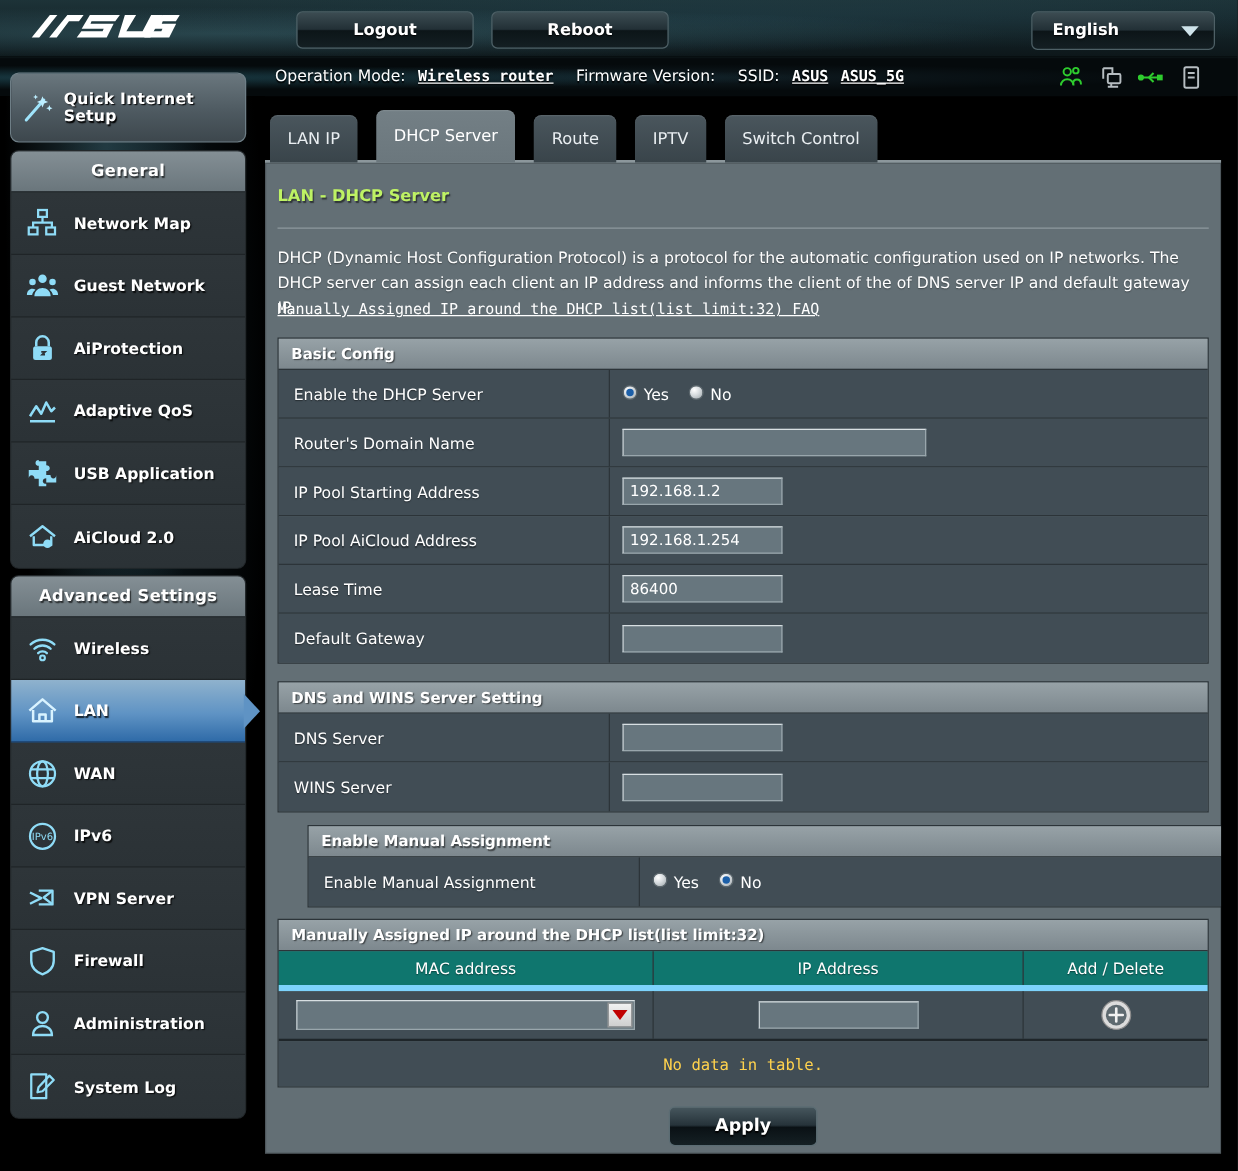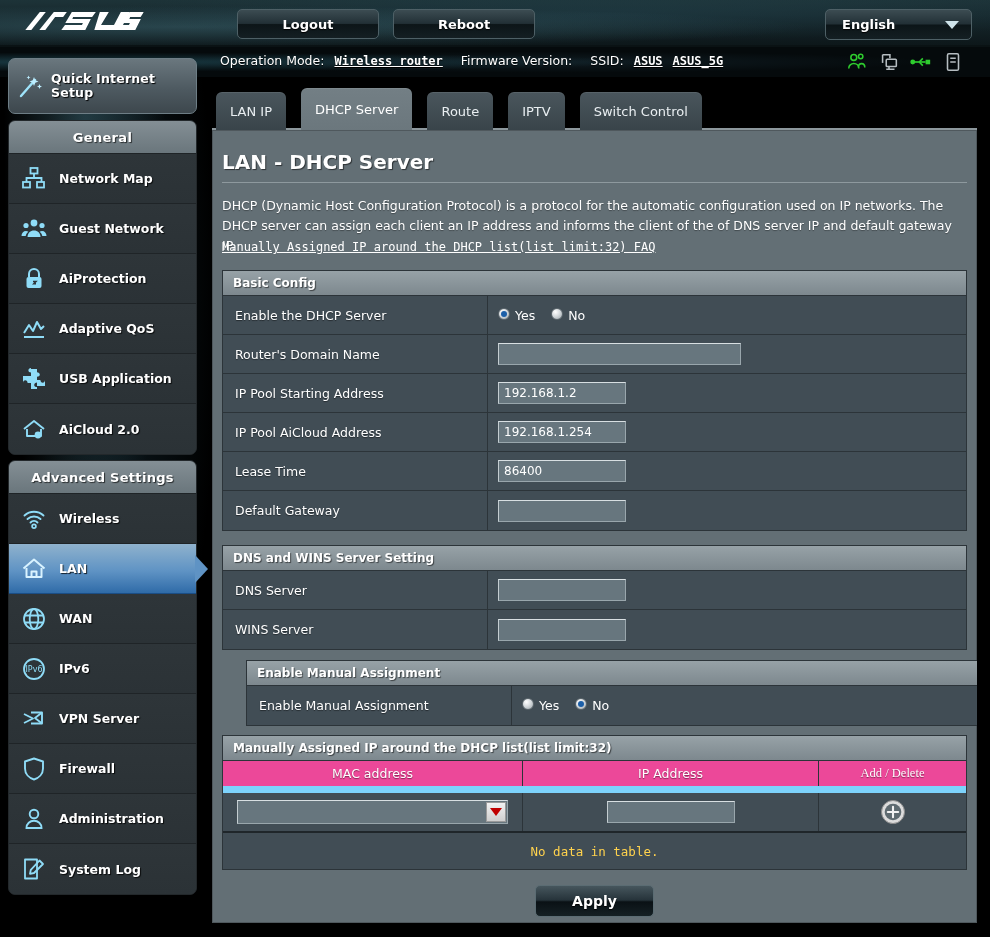--- a/index.html
+++ b/index.html
@@ -151,21 +151,21 @@
   }
   #panel{
     position:absolute; left:212px; top:128px; width:765px; height:795px;
     background:#636f75;
     border-top:2px solid #8c979c;
     box-shadow: inset 0 0 0 1px rgba(0,0,0,.2);
     overflow:hidden;
   }
   #panel-title{
     position:absolute; left:10px; top:20px;
-    color:#ffffff; font-size:20px; font-weight:bold;
+    color:#bef264; font-size:13px; font-weight:bold;
     text-shadow:1px 1px 1px rgba(0,0,0,.55);
   }
   #title-rule{
     position:absolute; left:10px; top:52px; width:745px; height:1px;
     background:#8e999e;
   }
   #desc{
     position:absolute; left:10px; top:66px; width:746px;
     color:#ffffff; font-size:12.5px; line-height:20px;
     text-shadow:0 1px 1px rgba(0,0,0,.35);
@@ -210,33 +210,33 @@
     background: radial-gradient(circle at 35% 30%, #ffffff 0%, #d6dbde 45%, #9aa3a8 100%);
     border:1px solid #5c676d; position:relative;
   }
   .rdot.on:after{
     content:""; position:absolute; left:2px; top:2px; width:6px; height:6px;
     border-radius:50%; background:#1c5fa8;
   }
   .rlabel{ color:#ffffff; font-size:12.5px; }
 
   
-  .thead{ display:flex; background:#ec4899; border-bottom:7px solid #7dd3fc; height:32px;text-align:right; }
+  .thead{ display:flex; background:#0f766e; border-bottom:5px solid #7dd3fc; height:32px;text-align:right; }
   .th{
     display:flex; align-items:center; justify-content:center;
     color:#ffffff; font-size:12.5px; border-right:1px solid #2c3439;
     text-shadow:0 1px 1px rgba(0,0,0,.45);
   }
   .th:last-child{ border-right:none; }
   .tbodyrow{ display:flex; background:#414d55; height:40px; border-bottom:2px solid #1f262a; }
   .td{ display:flex; align-items:center; justify-content:center; border-right:1px solid #2c3439; }
   .td:last-child{ border-right:none; }
   .col-mac{ width:300px; flex:0 0 300px; }
   .col-ip{ width:296px; flex:0 0 296px; }
-  .col-act{ flex:1;font-family:Liberation Serif, serif; }
+  .col-act{ flex:1; }
   .macselect{
     position:relative; width:271px; height:24px;
     background:#67767e; border:1px solid #99a6ac;
     border-top-color:#d8dfe2; border-left-color:#c4cdd1; cursor:pointer;
   }
   .macselect .arrowbox{
     position:absolute; right:1px; top:1px; width:20px; height:20px;
     background: linear-gradient(180deg,#f2f2f2 0%, #cfcfcf 100%);
     border:1px solid #9a9a9a; display:flex; align-items:center; justify-content:center;
   }

